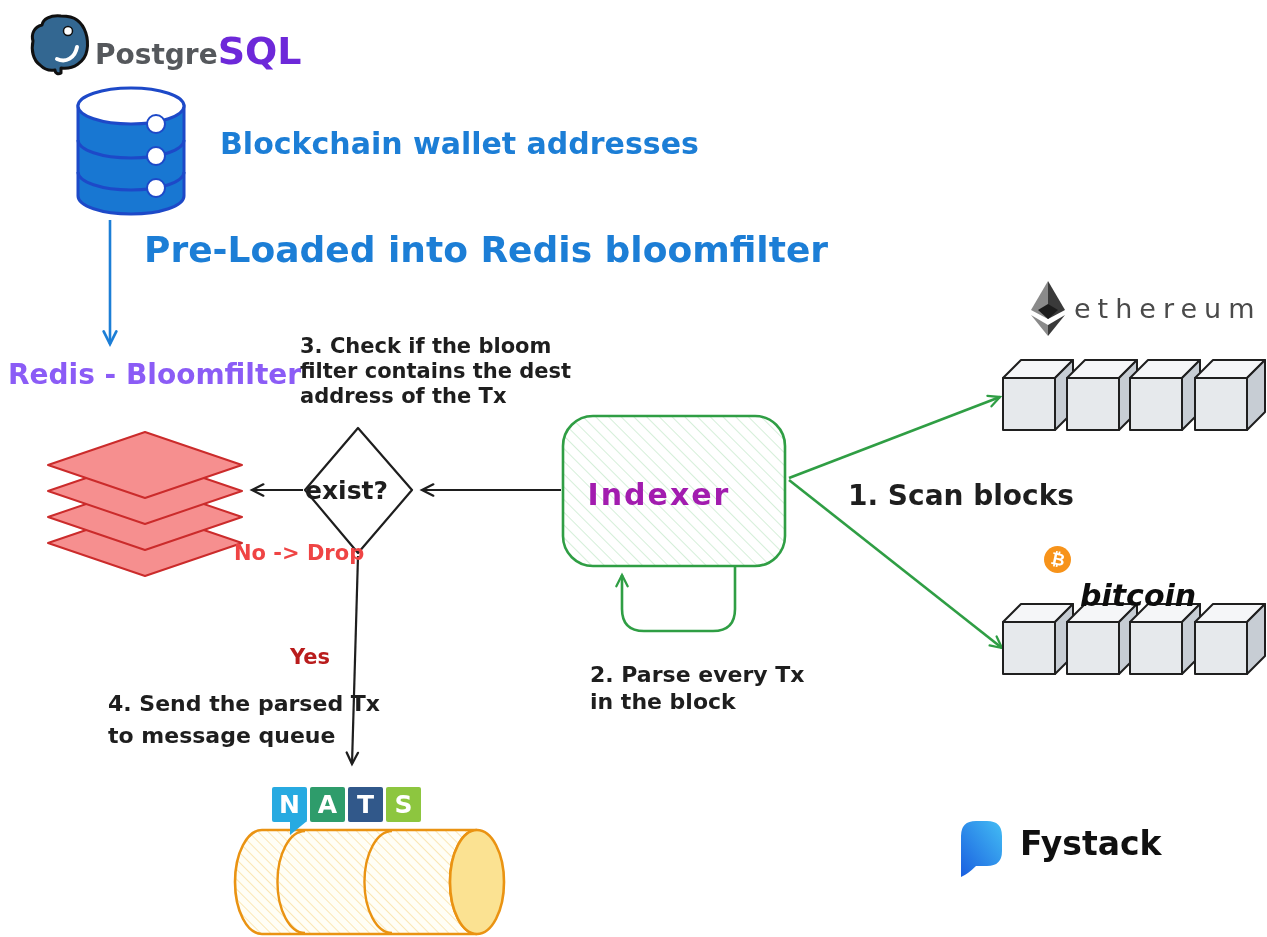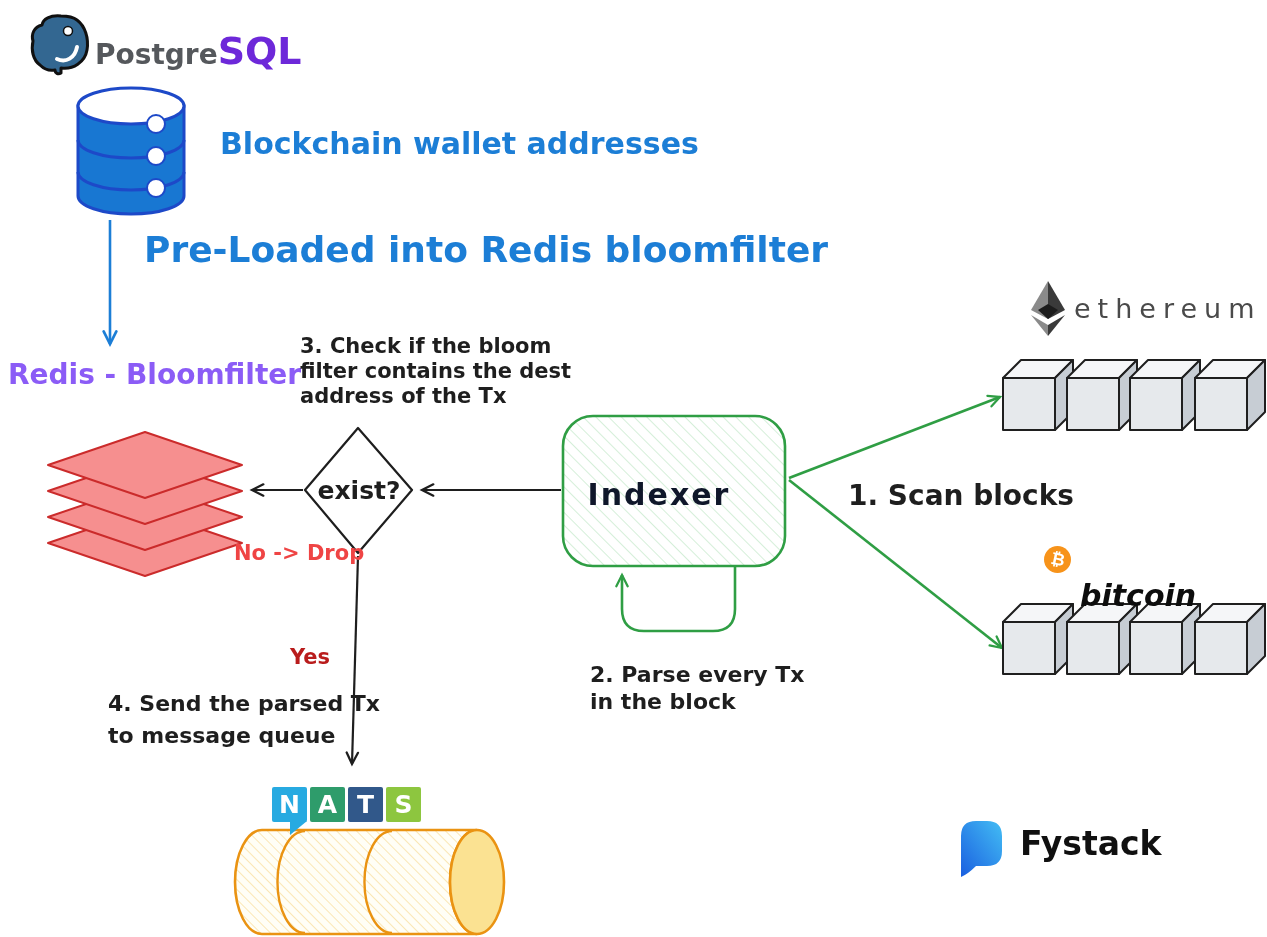--- a/index.html
+++ b/index.html
@@ -10,26 +10,26 @@
   .art{position:absolute;left:0;top:0;}
   .txt{position:absolute;white-space:pre-line;color:#1e1e1e;line-height:1.22;font-weight:bold;}
   
   .pg-wordmark{left:95px;top:28px;display:flex;align-items:baseline;}
   .pg-prefix{font-size:28px;color:#55585c;}
   .pg-suffix{font-size:38px;color:#6d28d9;}
   .wallet{left:220px;top:126px;font-size:30px;color:#1c7ed6;}
   .preload{left:144px;top:228px;font-size:36px;color:#1c7ed6;}
   .redisbf{left:8px;top:358px;font-size:28px;color:#8b5cf6;}
   .step3{left:300px;top:334px;font-size:21px;line-height:25px;}
-  .exist{left:305px;top:476px;width:108px;text-align:center;font-size:25px;}
+  .exist{left:305px;top:476px;width:108px;text-align:left;font-size:25px;}
   .nodrop{left:234px;top:541px;font-size:21px;color:#ef4444;}
   .yes{left:290px;top:645px;font-size:21px;color:#b91c1c;}
   .step4{left:108px;top:688px;font-size:22px;line-height:32px;}
   .indexer{left:563px;top:477px;width:192px;text-align:center;font-size:30px;
-           letter-spacing:2px;color:#0f172a;}
+           letter-spacing:2px;color:#a21caf;}
   .step2{left:590px;top:661px;font-size:22px;line-height:27px;}
   .step1{left:848px;top:479px;font-size:28px;}
   .ethword{left:1074px;top:293px;font-size:27px;letter-spacing:7px;color:#4a4a4a;font-weight:400;}
   .btcword{left:1080px;top:541px;font-size:30px;font-weight:bold;font-style:italic;color:#0d0d0d;margin-top:37px;}
   .btc-circle{left:1044px;top:546px;width:27px;height:27px;border-radius:50%;
     background:#f7931a;color:#fff;display:flex;align-items:center;justify-content:center;
     font-size:17px;font-weight:bold;position:absolute;}
   .btc-circle span{display:block;transform:rotate(12deg);}
   .fyword{left:1020px;top:824px;font-size:33px;font-weight:bold;color:#101010;}
   

